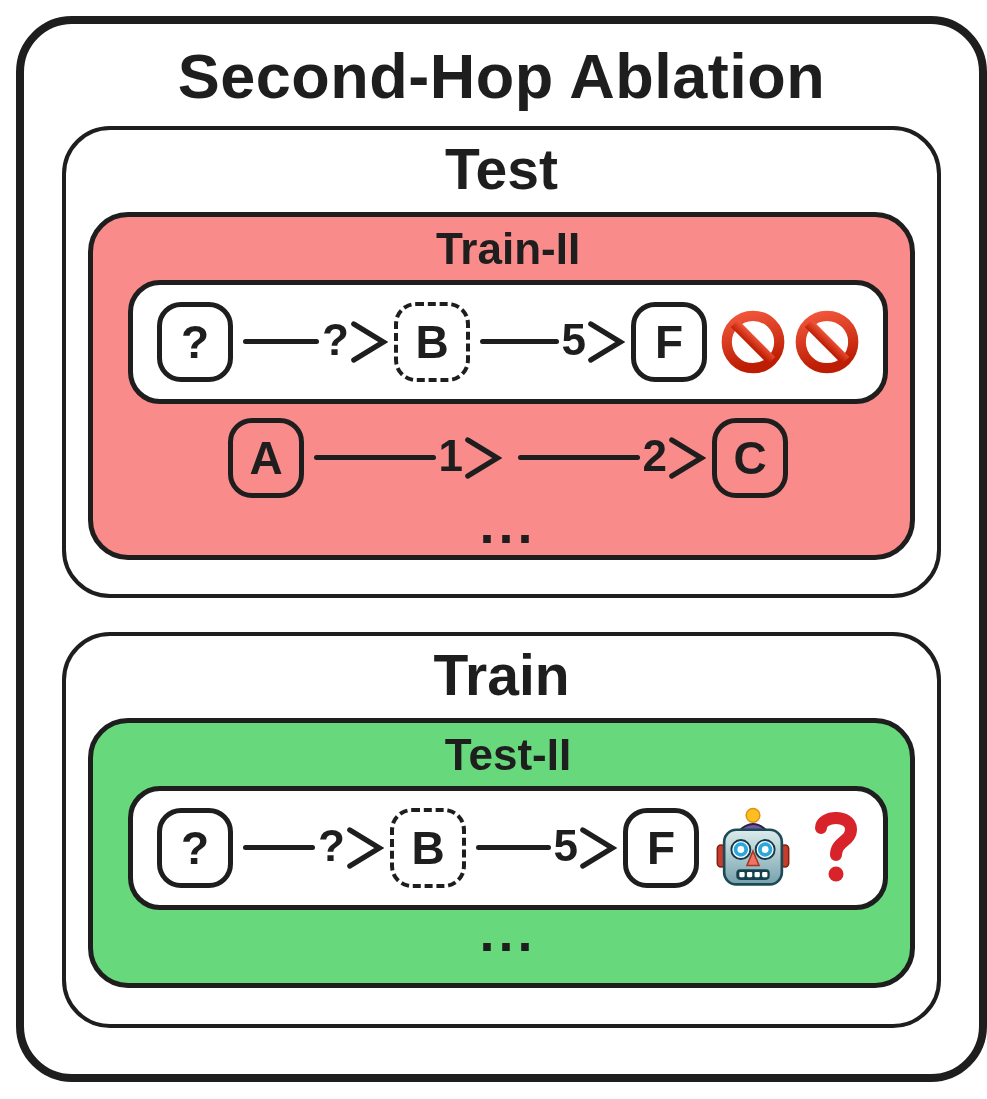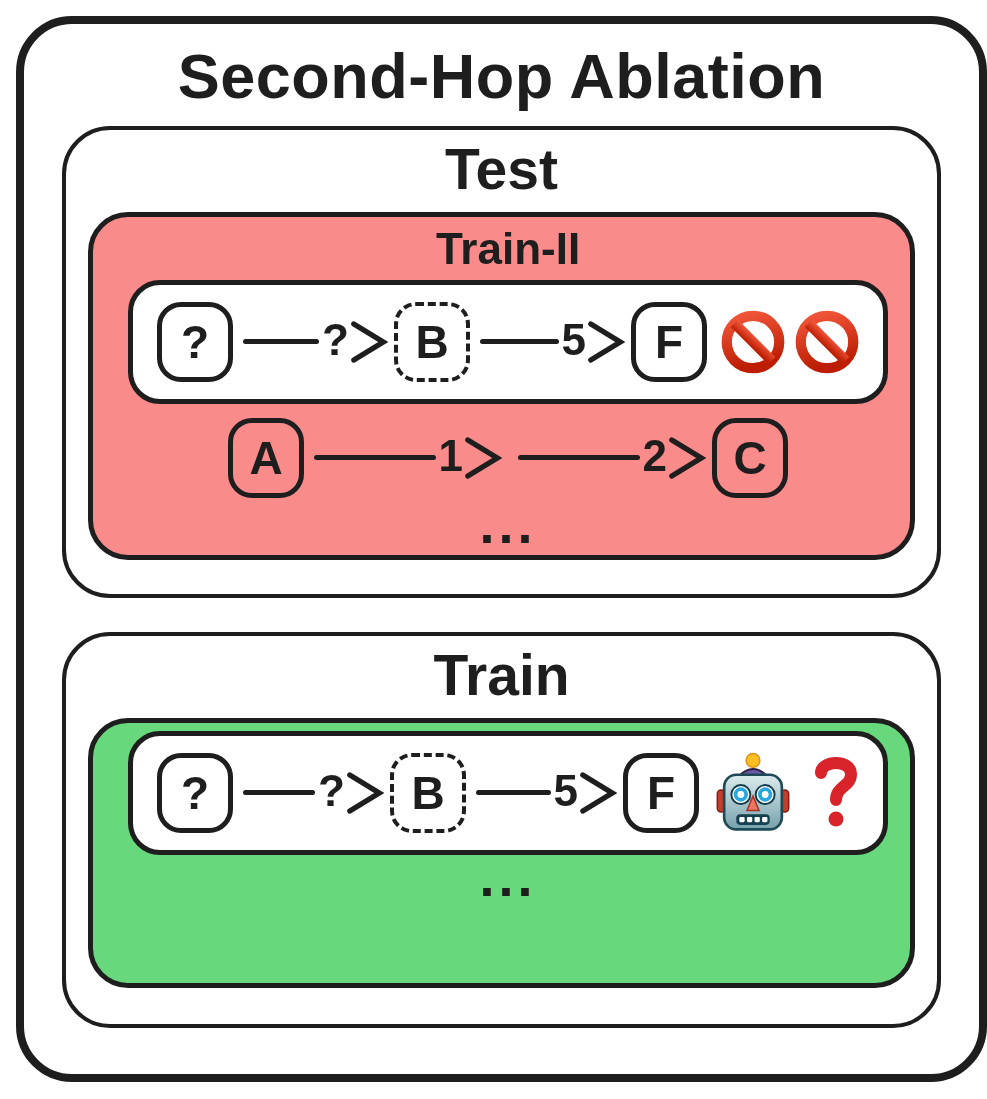--- a/index.html
+++ b/index.html
@@ -131,20 +131,21 @@
         <div class="node">C</div>
       </div>
 
       <div class="ellipsis">...</div>
     </div>
   </section>
 
   <section class="section section--test">
     <div class="section-title">Train</div>
     <div class="subset subset--test">
+      <div class="subset-title">Test-II</div>
 
       <div class="row-box">
         <div class="node">?</div>
         <div class="arrow">
           <div class="arrow-shaft"></div>
           <span class="arrow-label">?</span>
           <svg class="arrow-head" viewBox="0 0 40 48">
             <path d="M4 5 L35 24 L4 43" fill="none" stroke="currentColor" stroke-width="5.5" stroke-linecap="round"></path>
           </svg>
         </div>

